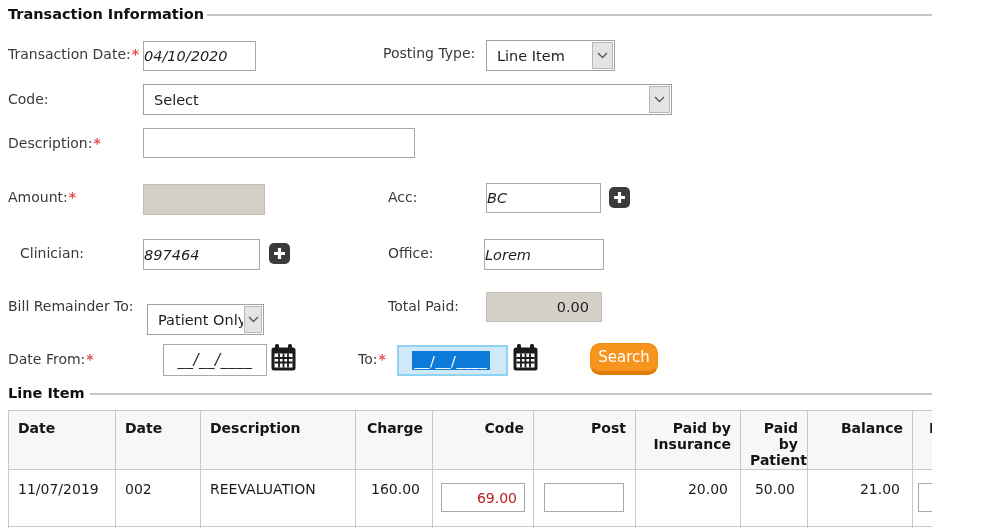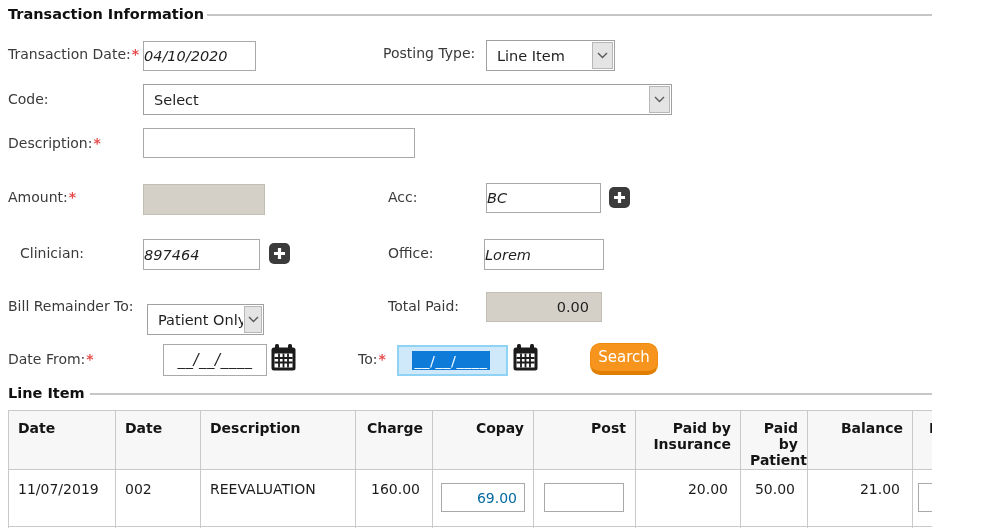--- a/index.html
+++ b/index.html
@@ -54,21 +54,21 @@
     vertical-align:top;padding:9px 9px 0 9px;text-align:left;height:49px;
   }
   table.li th.num{text-align:right;}
   table.li td{
     font-size:14px;color:#1c1c1c;vertical-align:top;padding:11px 9px 0 9px;height:43px;
   }
   table.li td.num{text-align:right;padding-right:12px;}
   table.li td.cell-input{padding:0;}
   .tbl-inp{
     box-sizing:border-box;border:1px solid #a9a9a9;height:29px;font-family:inherit;
-    font-size:14px;padding:0 7px;outline:none;color:#0369a1;
+    font-size:14px;padding:0 7px;outline:none;color:#b91c1c;
   }
   .tbl-inp.num{text-align:right;}
   tr.sliver td{height:26px;}
 </style>
 </head>
 <body>
 
 <div id="app">
 
   <div class="abs sec-title" style="left:8px;top:6px;">Transaction Information</div>
@@ -178,21 +178,21 @@
         <col style="width:67px">
         <col style="width:105px">
         <col style="width:88px">
     </colgroup>
     <thead>
       <tr>
         <th>Date</th>
         <th>Date</th>
         <th>Description</th>
         <th class="num">Charge</th>
-        <th class="num">Copay</th>
+        <th class="num">Code</th>
         <th class="num">Post</th>
         <th class="num">Paid by Insurance</th>
         <th class="num">Paid by Patient</th>
         <th class="num">Balance</th>
         <th class="num">Balance</th>
       </tr>
     </thead>
     <tbody>
       <tr>
         <td>11/07/2019</td>

